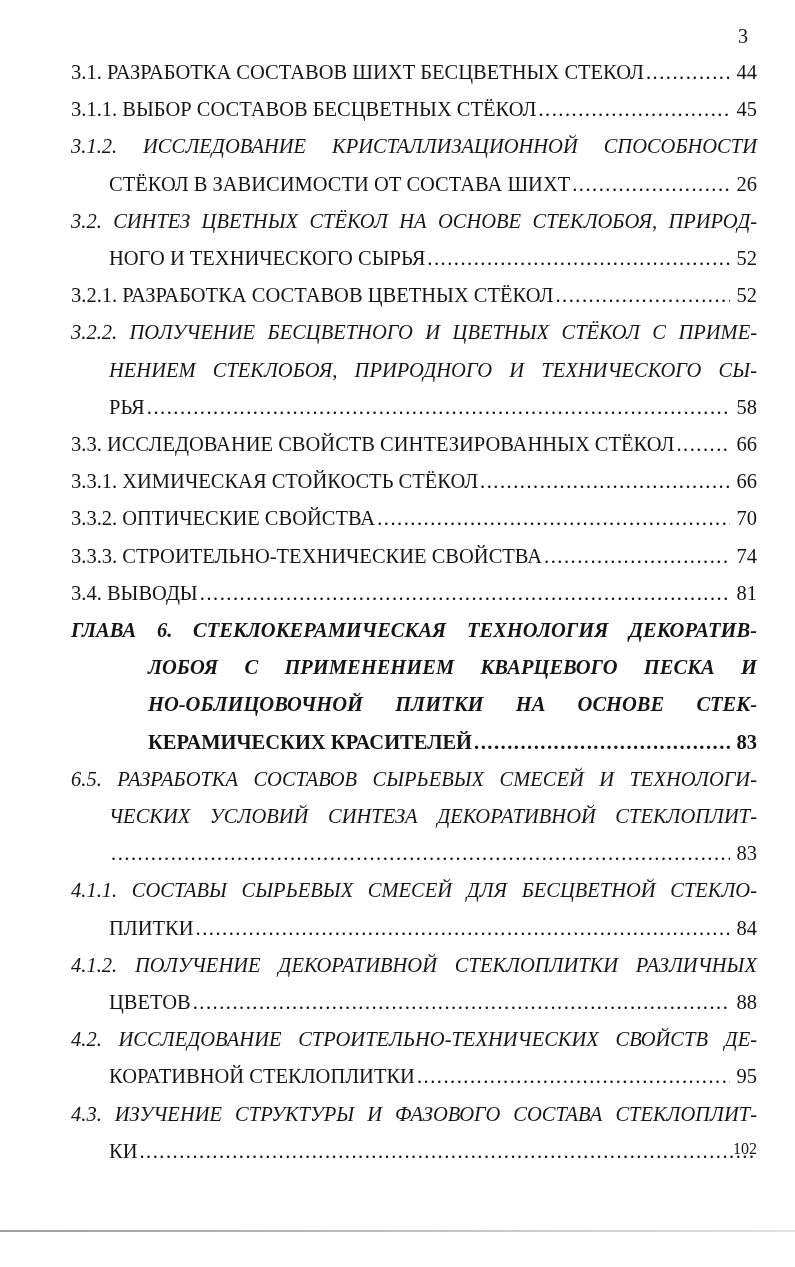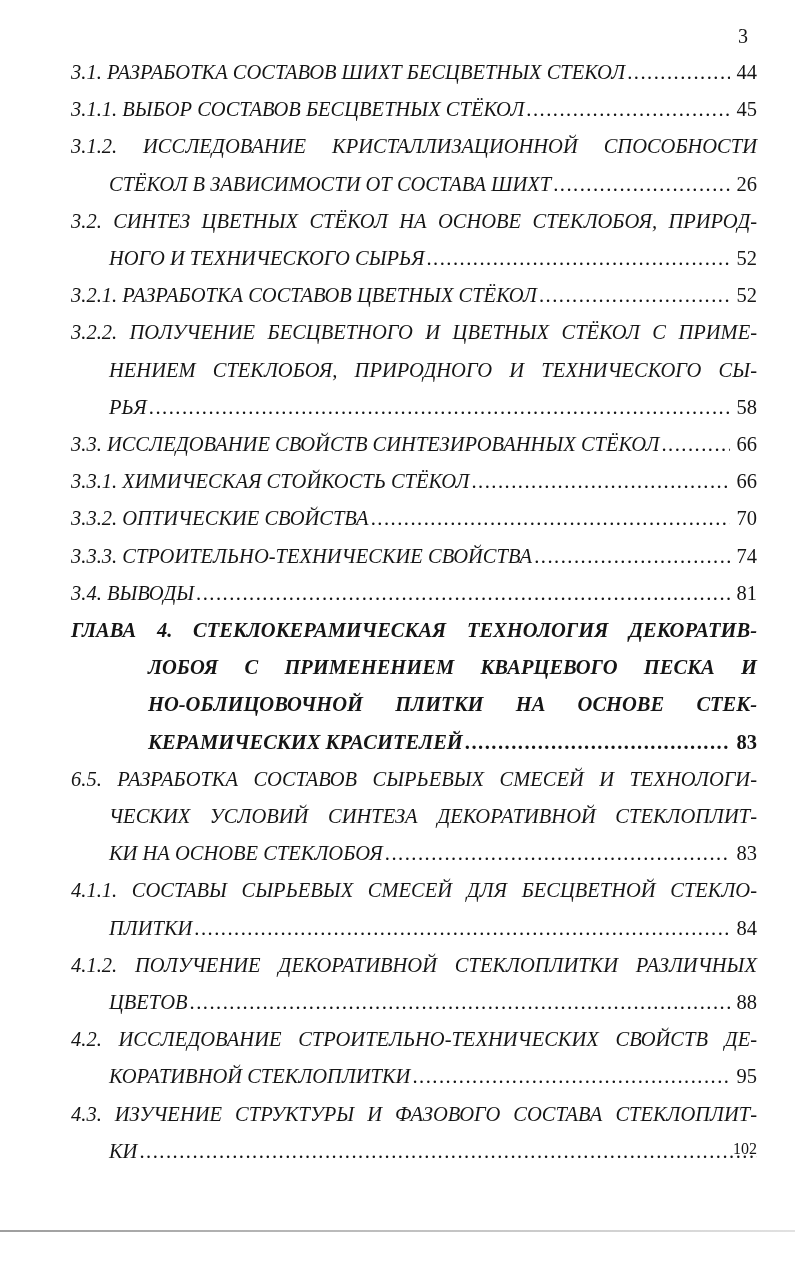--- a/index.html
+++ b/index.html
@@ -36,21 +36,21 @@
   .i2 { padding-left: 77px; }
   .mid {
     text-align: justify;
     text-align-last: justify;
     font-style: italic;
   }
   .last {
     display: flex;
     align-items: baseline;
   }
-  .txt { white-space: nowrap; font-style: italic; }
+  .txt { white-space: nowrap; }
   .leader {
     flex: 1;
     overflow: hidden;
     white-space: nowrap;
     letter-spacing: 1.5px;
     margin-left: 2px;
   }
   .pg { padding-left: 7px; }
   .pg.between {
     position: absolute;
@@ -148,34 +148,33 @@
         </div>
       </div>
       <div class="entry">
         <div class="line i0 last">
           <span class="txt">3.4. ВЫВОДЫ</span>
           <span class="leader">............................................................................................................................................................................................................................</span>
           <span class="pg">81</span>
         </div>
       </div>
       <div class="entry bold">
-        <div class="line i0 mid">ГЛАВА 4. СТЕКЛОКЕРАМИЧЕСКАЯ ТЕХНОЛОГИЯ ДЕКОРАТИВ-</div>
+        <div class="line i0 mid">ГЛАВА 6. СТЕКЛОКЕРАМИЧЕСКАЯ ТЕХНОЛОГИЯ ДЕКОРАТИВ-</div>
         <div class="line i2 mid">ЛОБОЯ С ПРИМЕНЕНИЕМ КВАРЦЕВОГО ПЕСКА И</div>
         <div class="line i2 mid">НО-ОБЛИЦОВОЧНОЙ ПЛИТКИ НА ОСНОВЕ СТЕК-</div>
         <div class="line i2 last">
           <span class="txt">КЕРАМИЧЕСКИХ КРАСИТЕЛЕЙ</span>
           <span class="leader">............................................................................................................................................................................................................................</span>
           <span class="pg">83</span>
         </div>
       </div>
       <div class="entry">
         <div class="line i0 mid">6.5. РАЗРАБОТКА СОСТАВОВ СЫРЬЕВЫХ СМЕСЕЙ И ТЕХНОЛОГИ-</div>
         <div class="line i1 mid">ЧЕСКИХ УСЛОВИЙ СИНТЕЗА ДЕКОРАТИВНОЙ СТЕКЛОПЛИТ-</div>
         <div class="line i1 last">
-          <span class="txt">КИ НА ОСНОВЕ СТЕКЛОБОЯ</span>
           <span class="leader">............................................................................................................................................................................................................................</span>
           <span class="pg">83</span>
         </div>
       </div>
       <div class="entry">
         <div class="line i0 mid">4.1.1. СОСТАВЫ СЫРЬЕВЫХ СМЕСЕЙ ДЛЯ БЕСЦВЕТНОЙ СТЕКЛО-</div>
         <div class="line i1 last">
           <span class="txt">ПЛИТКИ</span>
           <span class="leader">............................................................................................................................................................................................................................</span>
           <span class="pg">84</span>

